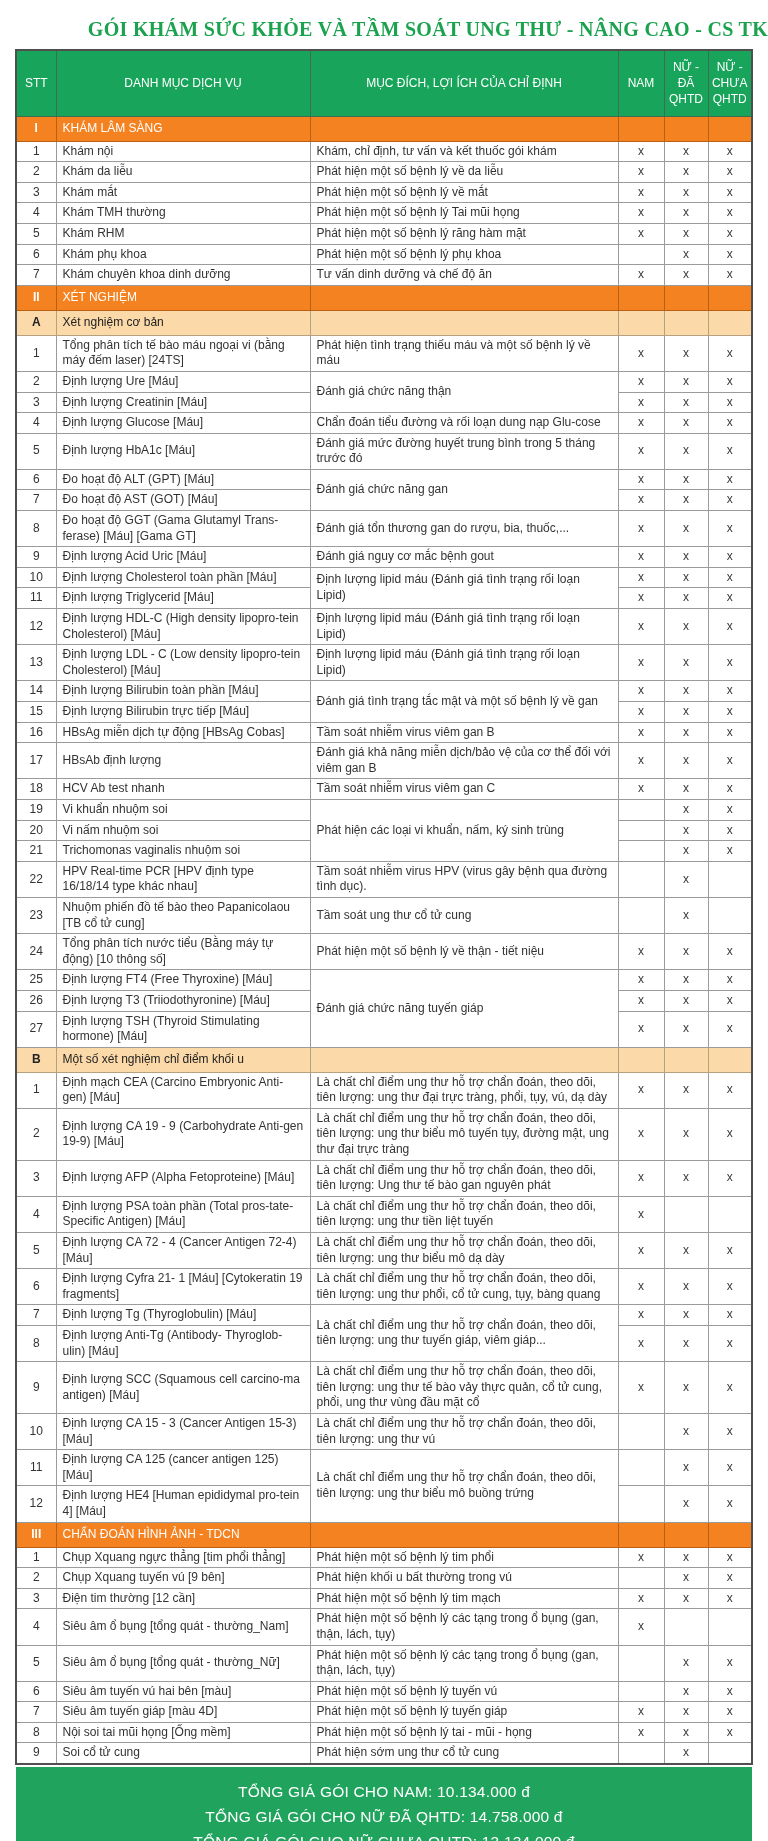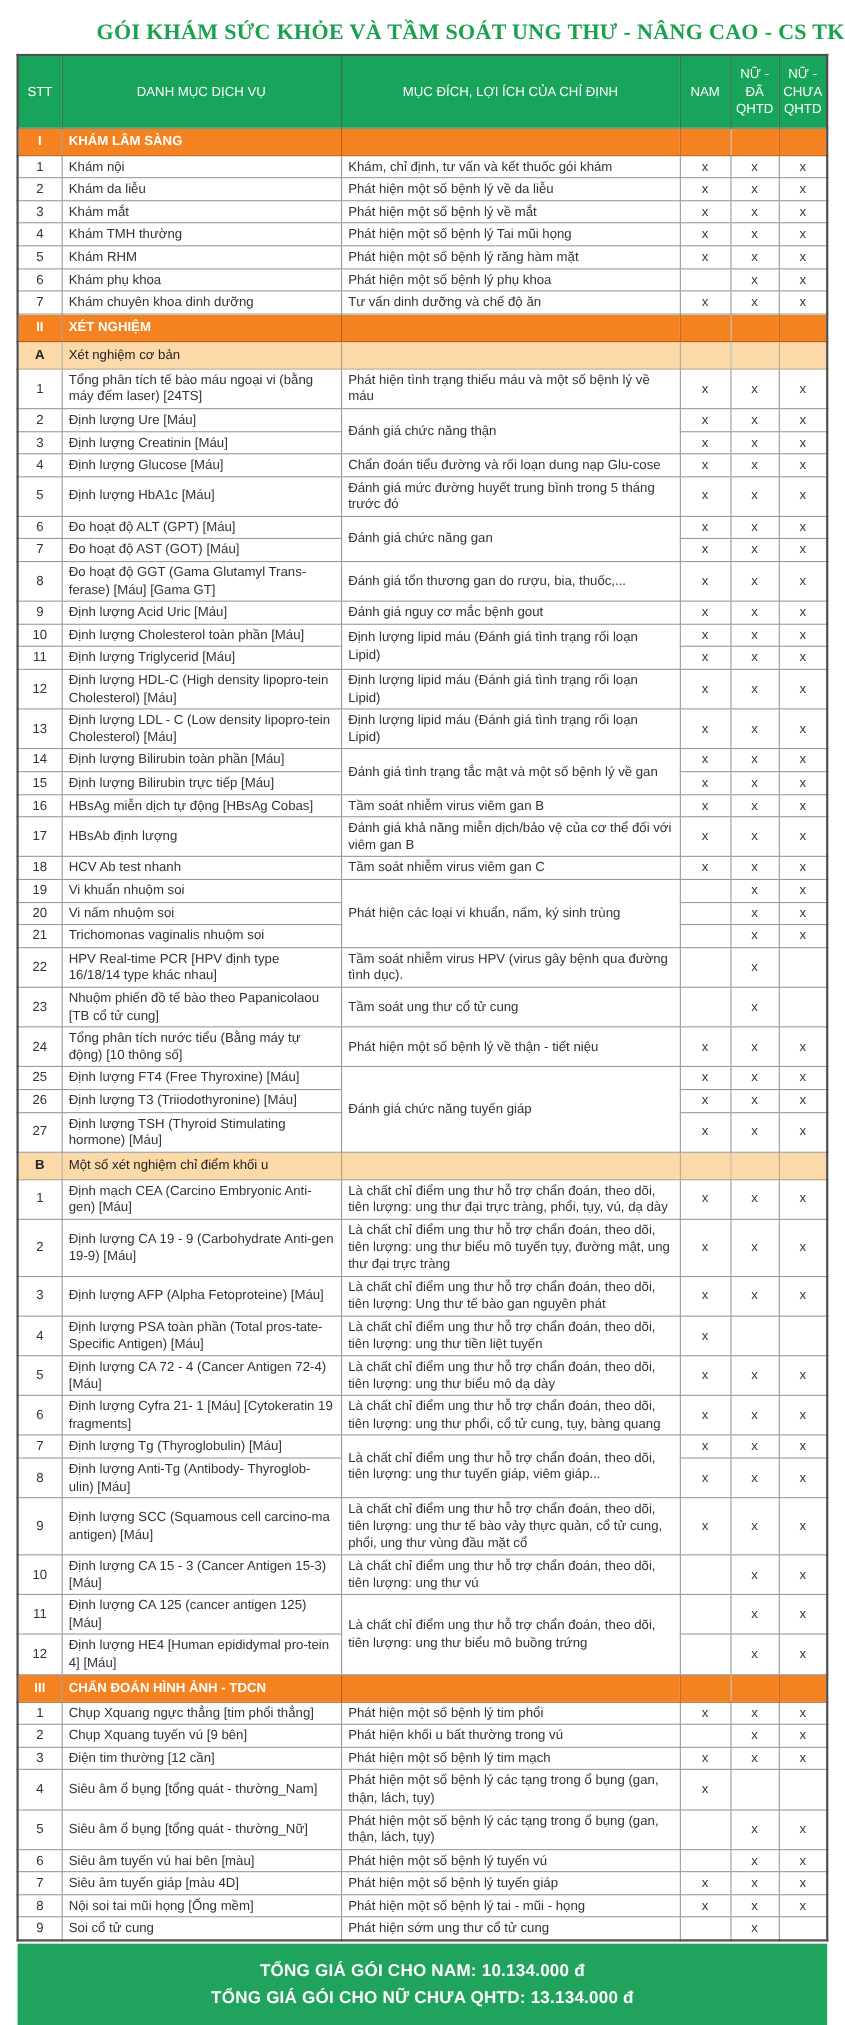--- a/index.html
+++ b/index.html
@@ -46,33 +46,33 @@
     border:1px solid var(--border);
     font-size:12px;
     padding:2px 6px;
     vertical-align:middle;
     line-height:1.3;
     overflow:hidden;
   }
   td.stt{text-align:center;padding:2px 1px;}
   td.mark{text-align:center;color:#3a3a3a;}
   tr.section td{padding:3px 6px;height:18px;}
-  tr.major td{background:var(--orange);color:#fff;font-weight:700;border-color:#b86014;}
+  tr.major td{background:var(--orange);color:#fff;font-weight:400;border-color:#b86014;}
   tr.sub td{background:var(--light-orange);color:#222;font-weight:400;border-color:#b5a17d;}
   tr.section td.stt{font-weight:700;}
   .footer-banner{
     width:736px;
     margin:2px auto 0 auto;
     background:var(--footer-green);
     color:#fff;
     text-align:center;
     padding:13px 0 15px 0;
   }
   .footer-banner .price-line{
-    font-weight:700;
+    font-weight:400;
     font-size:15.5px;
     line-height:1.6;
     letter-spacing:.2px;
   }
 </style>
 </head>
 <body>
 
 <div class="page">
 
@@ -566,16 +566,17 @@
           <td class="purpose">Phát hiện sớm ung thư cổ tử cung</td>
           <td class="mark"></td>
           <td class="mark">x</td>
           <td class="mark"></td>
         </tr>
       </tbody>
   </table>
 
   <div class="footer-banner">
     <div class="price-line">TỔNG GIÁ GÓI CHO NAM: 10.134.000 đ</div>
+    <div class="price-line">TỔNG GIÁ GÓI CHO NỮ ĐÃ QHTD: 14.758.000 đ</div>
     <div class="price-line">TỔNG GIÁ GÓI CHO NỮ CHƯA QHTD: 13.134.000 đ</div>
   </div>
 
 </div>
 
 </body></html>

